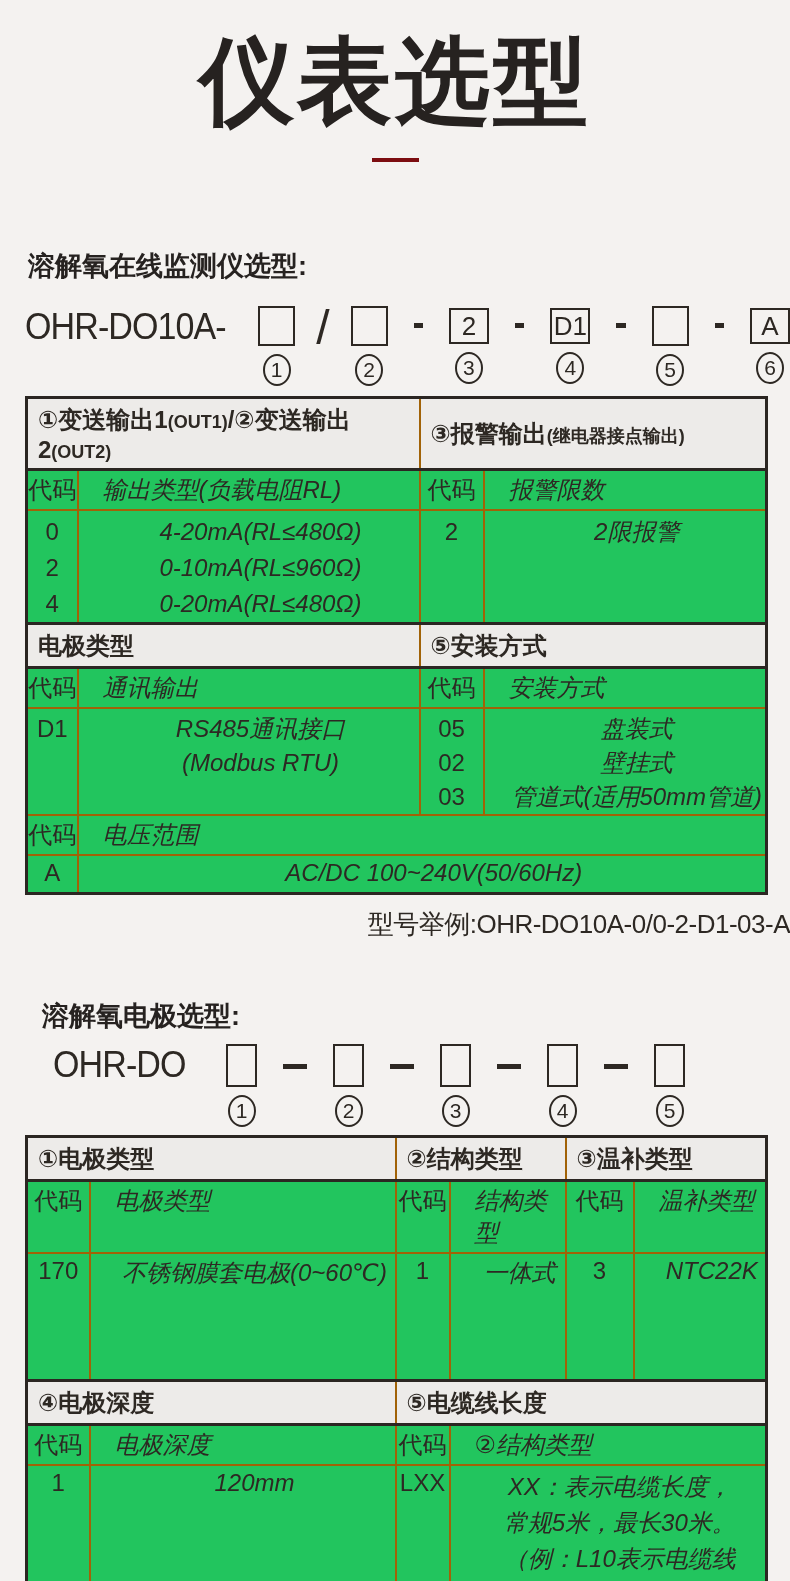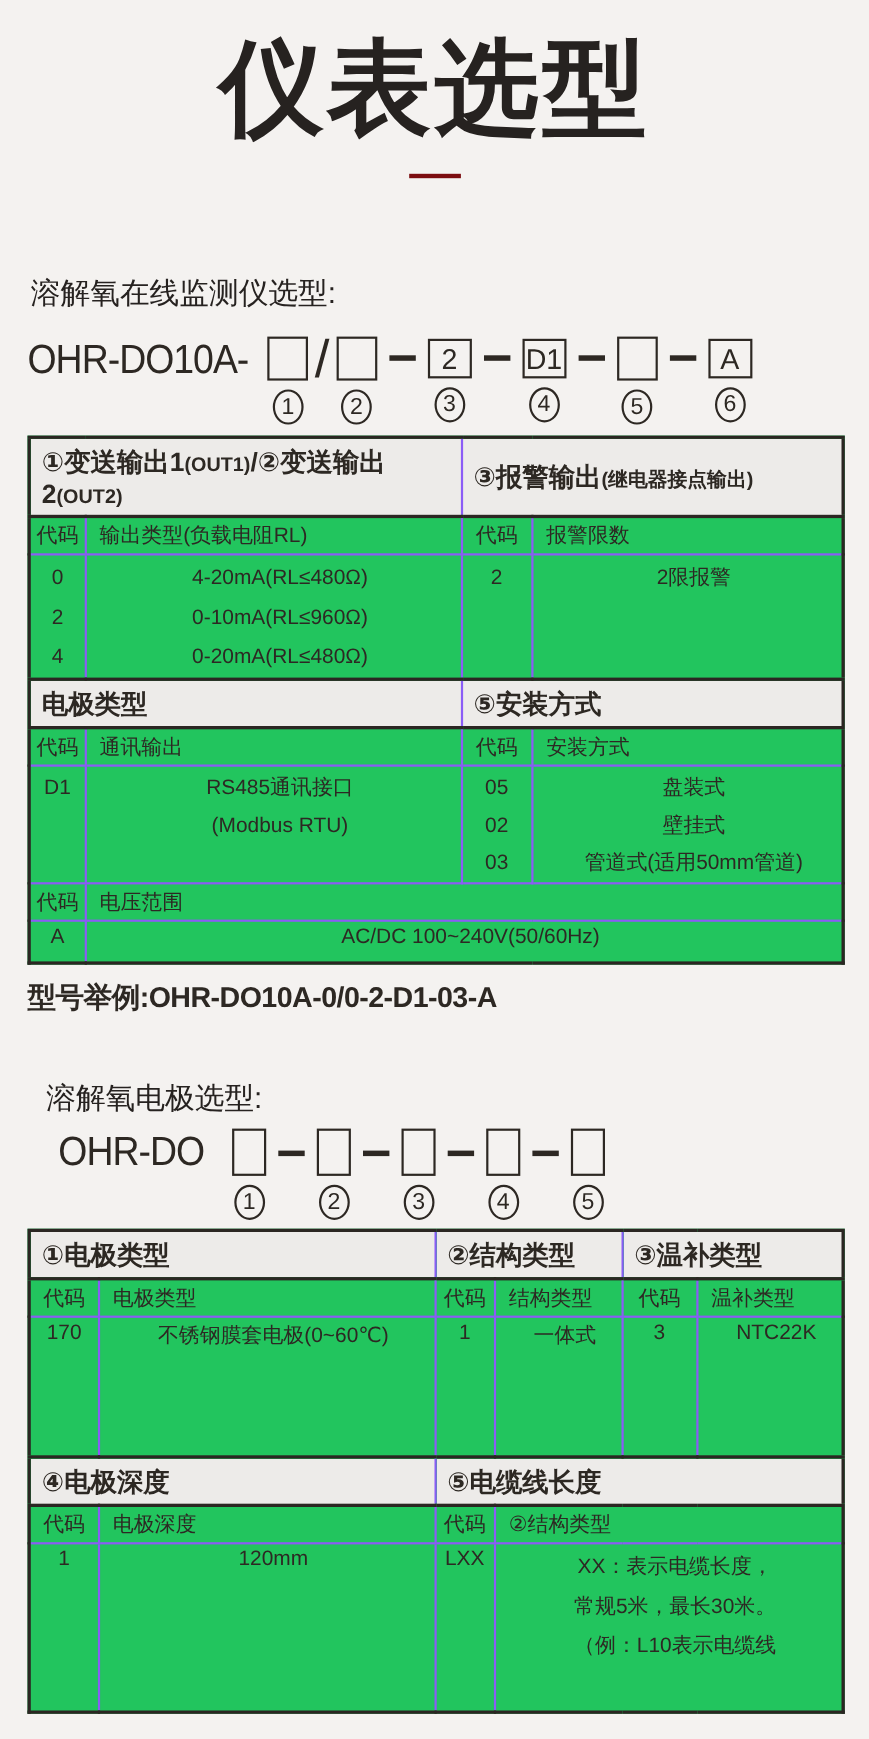--- a/index.html
+++ b/index.html
@@ -22,27 +22,27 @@
     line-height:1.12;
   }
   .title-divider {
     width:47px; height:4px;
     background:#7c0d10;
     margin:24px auto 0;
   }
   
   .sec-heading {
     font-size:27px;
-    font-weight:normal;
+    font-weight:bold;
     color:#262220;
   }
   .h-monitor { margin:86px 0 0 28px; }
   .h-electrode { margin:56px 0 0 42px; }
   
-  .model-line { display:flex; align-items:flex-start; }
+  .model-line { display:flex; align-items:flex-start;gap:15px; }
   .model-line-1 { margin:22px 0 0 25px; }
   .model-line-2 { margin:10px 0 0 53px; }
   .model-prefix {
     font-size:37px;
     font-weight:500;
     letter-spacing:-1px;
     line-height:42px;
     transform:scaleX(.92);
     transform-origin:left top;
     white-space:nowrap;
@@ -70,49 +70,50 @@
   .ml2 .sep-dash { margin-top:20px; }
   
   table {
     border-collapse:collapse;
     table-layout:fixed;
     margin-left:25px;
     background:#22c55e;
   }
   .spec-table { border:3px solid #2b2622; }
   td {
-    border:2px solid #8b5cf6;
-    font-size:19px;
+    border:2px solid #a16207;
+    font-size:24px;
     vertical-align:top;
     overflow:hidden;
   }
   td.hdr {
     font-size:24px;
     font-weight:bold;
     background:#edebe9;
     border-top:3px solid #2b2622;
     border-bottom:3px solid #2b2622;
     padding:5px 0 4px 10px;
     vertical-align:middle;
   }
   td.hdr .small { font-size:18px; font-weight:bold; }
   td.sub { padding:3px 0 3px 0; }
   td.code { text-align:center; padding-top:3px; }
-  td.desc { padding-left:12px; padding-top:3px; }
+  td.desc { padding-left:24px; padding-top:3px;font-style:italic; }
   .line36 div { line-height:36px; }
   .line34 div { line-height:34px; }
   .pad-t { padding-top:5px;text-align:center; }
   .t1 { margin-top:10px; }
   .t2 { margin-top:8px; }
   
   .example-line {
     margin:12px 0 0 25px;
     font-size:26px;
-    font-weight:700;
+    font-weight:400;
     letter-spacing:-0.5px;
+    text-align:right;
   }
 </style>
 </head>
 <body>
 
 <div class="page-title">仪表选型</div>
 <div class="title-divider"></div>
 
 <div class="sec-heading h-monitor">溶解氧在线监测仪选型:</div>
 

